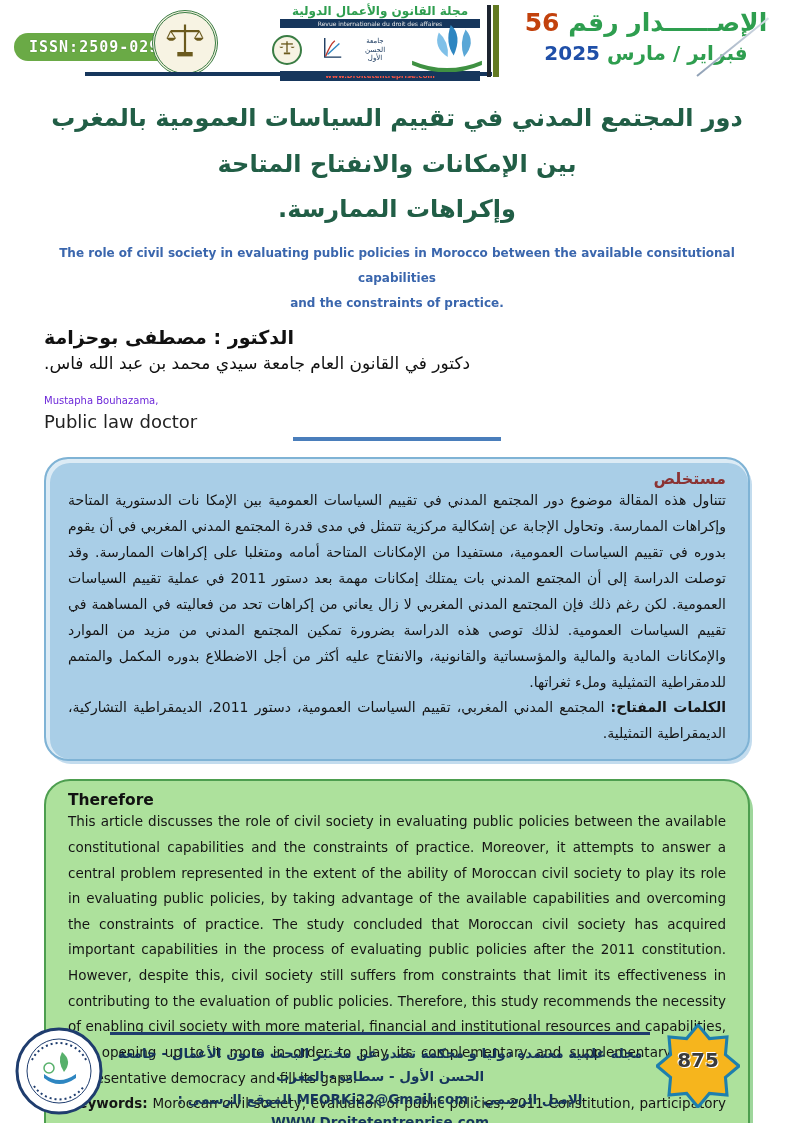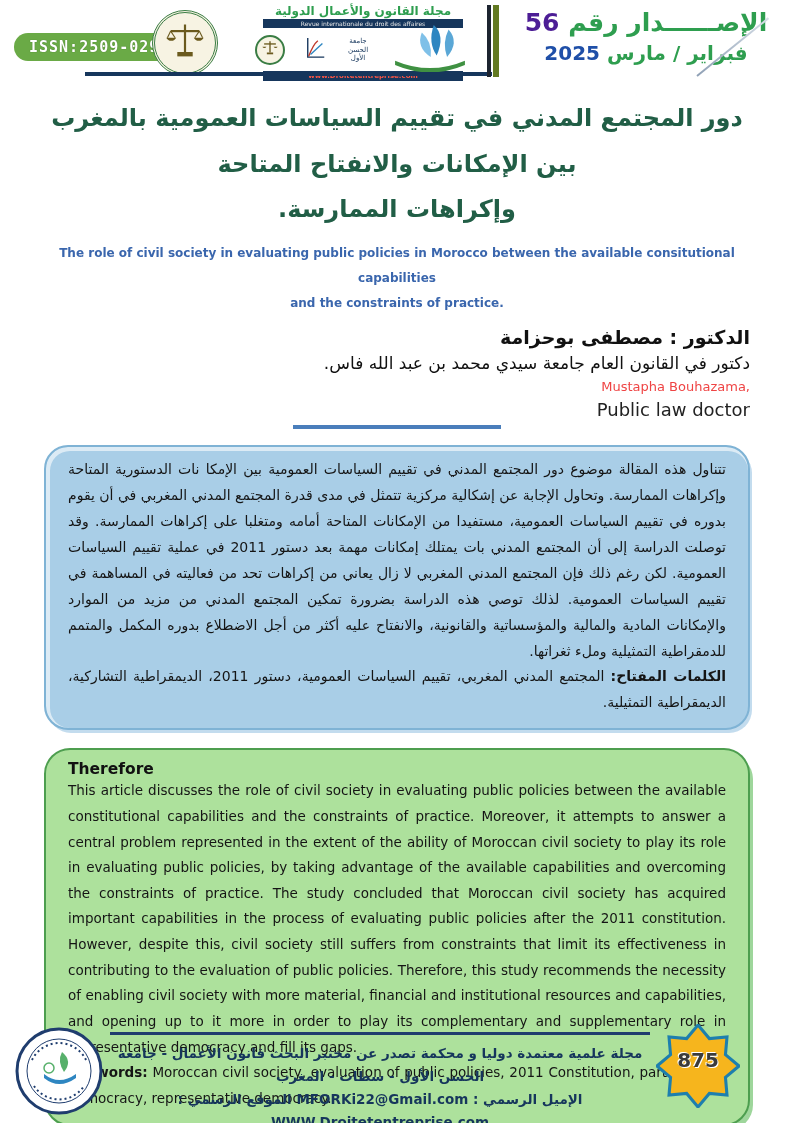--- a/index.html
+++ b/index.html
@@ -7,48 +7,48 @@
   .page { position:relative; width:794px; height:1123px; margin:0 auto; background:#ffffff; overflow:hidden; }
 
   
   .header { position:absolute; top:0; left:0; width:794px; height:88px; }
   .issn-pill { position:absolute; left:14px; top:33px; background:#6aaa46; color:#ffffff;
     font-family:"DejaVu Sans Mono", monospace; font-weight:bold; font-size:15px; letter-spacing:1px;
     padding:5px 15px; border-radius:17px; text-shadow:0 0 1px #3c6b25; }
   .logo-circle { border-radius:50%; background:#f7f3e3; display:flex; align-items:center; justify-content:center; }
   .logo-circle.big { position:absolute; left:152px; top:10px; width:66px; height:66px; border:3px double #3a7d44; }
   .logo-circle.small { width:30px; height:30px; border:2px solid #3a7d44; flex:0 0 auto; }
-  .journal-logo { position:absolute; left:255px; top:4px; width:216px; text-align:center; }
+  .journal-logo { position:absolute; left:272px; top:4px; width:216px; text-align:center; }
   .jl-title { color:#2e9e4f; font-weight:bold; font-size:12px; }
   .jl-band { background:#16365c; color:#e8e8e8; font-size:6px; padding:1px 2px; margin:1px 8px 2px 8px;
     white-space:nowrap; overflow:hidden; }
   .jl-band.red { color:#ff5544; font-size:7px; font-weight:bold; margin-top:1px; }
   .jl-row { display:flex; align-items:center; justify-content:center; gap:20px; height:40px; }
   .jl-univ { color:#16365c; font-size:7px; line-height:1.2; width:52px; }
   .header-rule { position:absolute; left:85px; top:72px; width:407px; height:4px; background:#16365c; }
   .vbar { position:absolute; top:5px; height:72px; }
   .vbar.dark { left:487px; width:4px; background:#1d2430; }
   .vbar.green { left:493px; width:6px; background:#637a22; }
   .issue-block { position:absolute; left:502px; top:6px; width:288px; text-align:center; }
   .issue-line1 { font-size:25px; font-weight:bold; line-height:1.35; }
   .issue-line2 { font-size:20px; font-weight:bold; line-height:1.3; }
   .txt-green { color:#2e9e4f; }
-  .txt-red { color:#4c1d95; }
+  .txt-red { color:#c2410c; }
   .txt-blue { color:#1f4fa8; }
   .pencil { position:absolute; left:697px; top:75px; width:92px; height:2px;
     background:linear-gradient(90deg,#8fa0b5,#d5dde6); transform:rotate(-39deg); transform-origin:left center; }
 
   
   .content { position:relative; padding:96px 44px 0 44px; }
   .title-ar { text-align:center; color:#215e46; font-weight:bold; font-size:24px; line-height:1.9; }
   .title-en { text-align:center; color:#3a66ad; font-weight:bold; font-size:12px; line-height:2.1; margin-top:8px; }
-  .author { text-align:right; margin-top:10px; }
+  .author { text-align:left; margin-top:10px; }
   .author-name-ar { font-size:19px; font-weight:bold; color:#111; }
   .author-affil-ar { font-size:17px; color:#111; margin-top:5px; }
-  .author-name-en { font-size:13px; color:#ef4444; margin-top:6px; }
+  .author-name-en { font-size:10px; color:#6d28d9; margin-top:22px; }
   .author-title-en { font-size:18px; color:#222; margin-top:5px; }
   .author-rule { width:208px; height:4px; background:#4a7ebb; margin:5px auto 0 auto; }
 
   .box { width:706px; margin:16px auto 0 auto; padding:10px 22px 12px 22px; }
   .box.blue { background:#a9cee7; border:2px solid #7fb3d5; border-radius:24px;
     box-shadow:inset 2px 2px 0 2px rgba(255,255,255,0.6), 3px 4px 0 -1px #c3dcee; }
   .box.green { background:#ade19c; border:2px solid #4d9e4f; border-radius:26px;
     box-shadow:4px 5px 0 -1px #9ed69b; margin-top:18px; }
   .box-heading-ar { color:#8b3333; font-weight:bold; font-size:16px; }
   .box-heading-en { color:#111; font-weight:bold; font-size:15.5px; }
@@ -157,20 +157,21 @@
 
     <div class="author">
       <div class="author-name-ar" dir="rtl">الدكتور : مصطفى بوحزامة</div>
       <div class="author-affil-ar" dir="rtl">دكتور في القانون العام جامعة سيدي محمد بن عبد الله فاس.</div>
       <div class="author-name-en">Mustapha Bouhazama,</div>
       <div class="author-title-en">Public law doctor</div>
       <div class="author-rule"></div>
     </div>
 
     <section class="box blue" dir="rtl">
+      <div class="box-heading-ar">مستخلص</div>
       <p class="box-body">تتناول هذه المقالة موضوع دور المجتمع المدني في تقييم السياسات العمومية بين الإمكا نات الدستورية المتاحة وإكراهات الممارسة. وتحاول الإجابة عن إشكالية مركزية تتمثل في مدى قدرة المجتمع المدني المغربي في أن يقوم بدوره في تقييم السياسات العمومية، مستفيدا من الإمكانات المتاحة أمامه ومتغلبا على إكراهات الممارسة. وقد توصلت الدراسة إلى أن المجتمع المدني بات يمتلك إمكانات مهمة بعد دستور 2011 في عملية تقييم السياسات العمومية. لكن رغم ذلك فإن المجتمع المدني المغربي لا زال يعاني من إكراهات تحد من فعاليته في المساهمة في تقييم السياسات العمومية. لذلك توصي هذه الدراسة بضرورة تمكين المجتمع المدني من مزيد من الموارد والإمكانات المادية والمالية والمؤسساتية والقانونية، والانفتاح عليه أكثر من أجل الاضطلاع بدوره المكمل والمتمم للدمقراطية التمثيلية وملء ثغراتها.</p>
       <p class="box-body"><b>الكلمات المفتاح:</b><span> المجتمع المدني المغربي، تقييم السياسات العمومية، دستور 2011، الديمقراطية التشاركية، الديمقراطية التمثيلية.</span></p>
     </section>
 
     <section class="box green">
       <div class="box-heading-en">Therefore</div>
       <p class="box-body en">This article discusses the role of civil society in evaluating public policies between the available constitutional capabilities and the constraints of practice. Moreover, it attempts to answer a central problem represented in the extent of the ability of Moroccan civil society to play its role in evaluating public policies, by taking advantage of the available capabilities and overcoming the constraints of practice.  The study concluded that Moroccan civil society has acquired important capabilities in the process of evaluating public policies after the 2011 constitution. However, despite this, civil society still suffers from constraints that limit its effectiveness in contributing to the evaluation of public policies. Therefore, this study recommends the necessity of enabling civil society with more material, financial and institutional resources and capabilities, and opening up to it more in order to play its complementary and supplementary role in representative democracy and fill its gaps.</p>
       <p class="box-body en"><b>Keywords:</b><span> Moroccan civil society, evaluation of public policies, 2011 Constitution, participatory democracy, representative democracy.</span></p>
     </section>
   </main>

